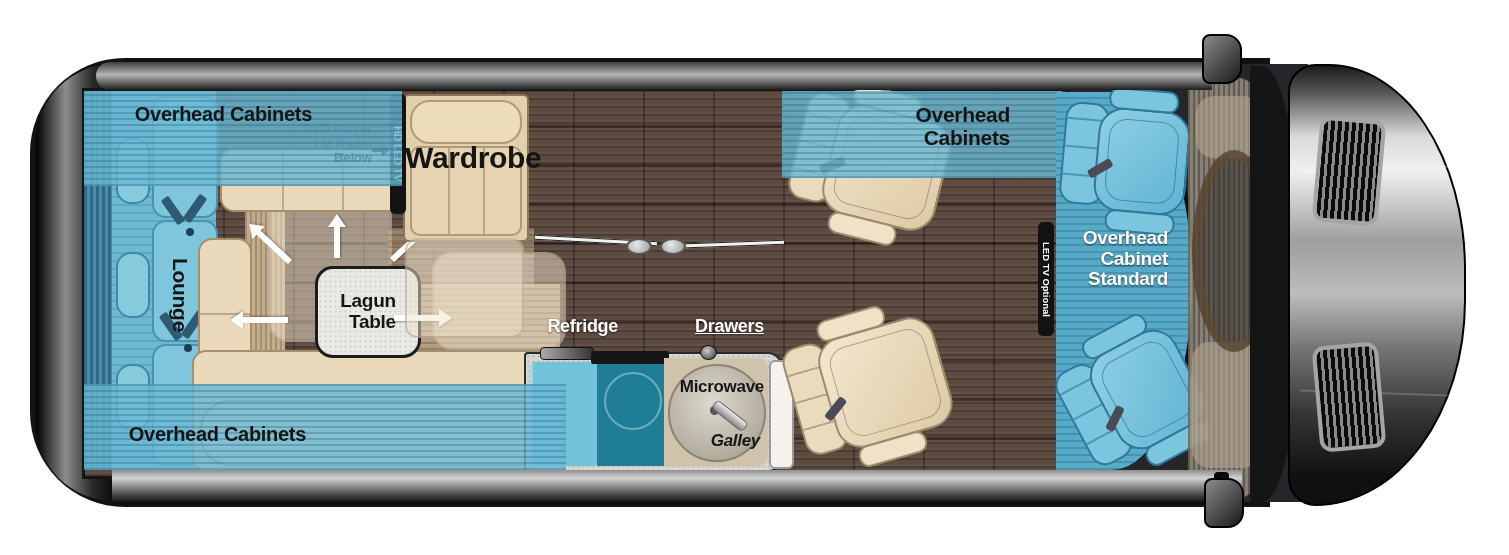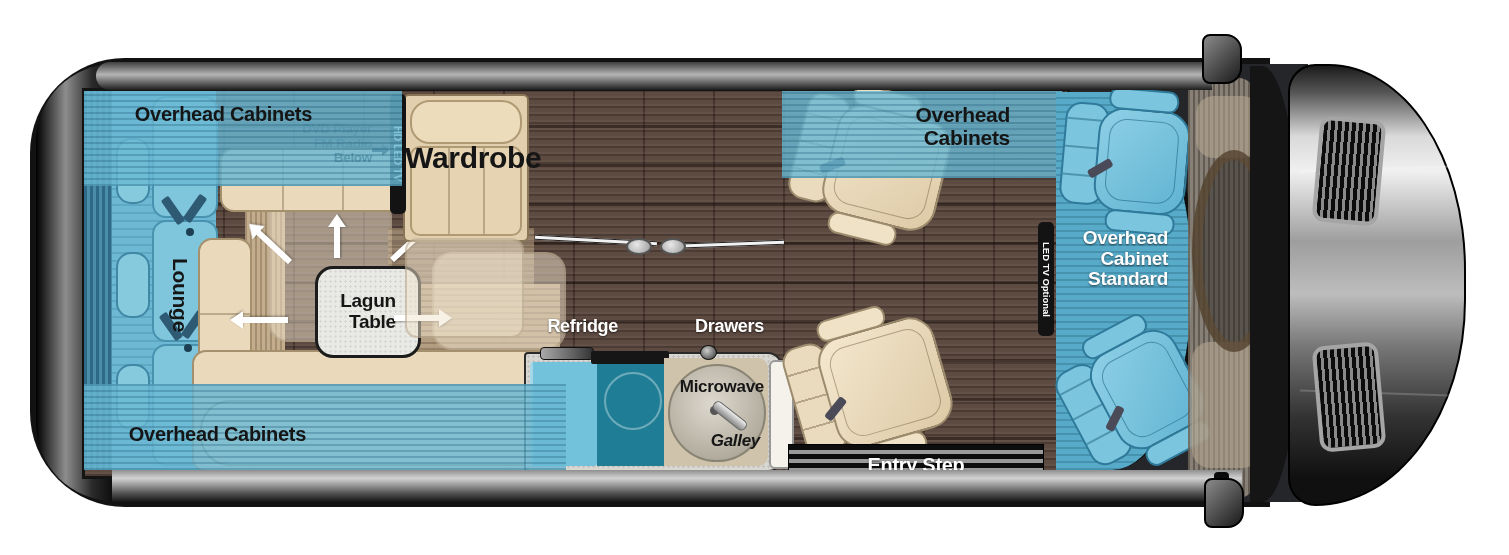--- a/index.html
+++ b/index.html
@@ -227,21 +227,21 @@
   <div class="a" id="stove-bar"></div>
   <div class="a" id="galleysink"></div>
   <div class="a" id="gsink-bowl"></div>
   <div class="a" id="gsink-dot"></div>
   <div class="a" id="gfaucet"></div>
   <div class="a" id="drawer-knob"></div>
   <div class="a" id="endcap"></div>
   <div class="lbl" style="left:668px;top:378px;width:96px;font-size:17px;">Microwave</div>
   <div class="lbl" style="left:672px;top:432px;width:88px;font-size:17px;font-style:italic;">Galley</div>
   <div class="lbl w" style="left:522px;top:317px;width:96px;font-size:18px;">Refridge</div>
-  <div class="lbl w" style="left:672px;top:317px;width:92px;font-size:18px;">Drawers</div>
+  <div class="lbl w" style="left:672px;top:317px;width:92px;font-size:18px;text-decoration:underline;">Drawers</div>
 
   <div class="chair" style="left:795px;top:100px;width:152px;height:128px;transform:rotate(14deg);">
     <div class="back"></div>
       <div class="seat"></div>
       <div class="arm t"></div>
       <div class="arm b"></div>
       <div class="sbelt"></div>
   </div>
   <div class="chair" style="left:792px;top:322px;width:156px;height:130px;transform:rotate(-16deg);">
     <div class="back"></div>
@@ -253,23 +253,20 @@
 
   <div class="band" style="left:84px;top:91px;width:318px;height:95px;"></div>
   <div class="band" style="left:84px;top:384px;width:482px;height:86px;"></div>
   <div class="band" style="left:782px;top:91px;width:280px;height:87px;"></div>
   <div class="lbl" style="left:112px;top:104px;width:200px;font-size:20px;">Overhead Cabinets</div>
   <div class="lbl" style="left:106px;top:424px;width:200px;font-size:20px;">Overhead Cabinets</div>
   <div class="lbl" style="left:830px;top:104px;width:180px;font-size:21px;">Overhead
 Cabinets</div>
   <div class="lbl vtext" style="left:168px;top:222px;height:110px;font-size:21px;">Lounge</div>
 
-  <div class="a" id="step">
-    <span class="lbl w" style="position:static;font-size:20px;">Entry Step</span>
-  </div>
 
   <div class="a" id="cabblue"></div>
   <div class="chair blue" style="left:1062px;top:100px;width:128px;height:120px;transform:rotate(5deg);">
     <div class="back"></div>
       <div class="seat"></div>
       <div class="arm t"></div>
       <div class="arm b"></div>
       <div class="sbelt"></div>
   </div>
   <div class="chair blue" style="left:1068px;top:336px;width:130px;height:122px;transform:rotate(-28deg);">

